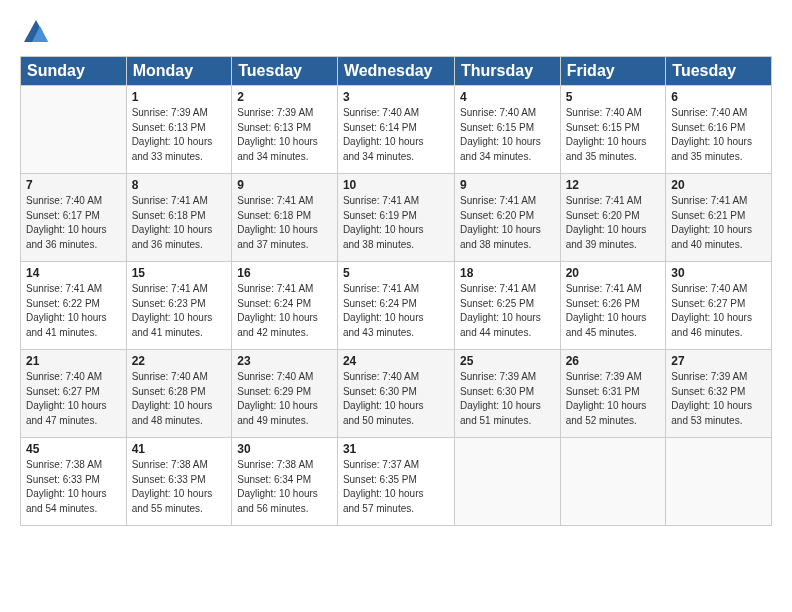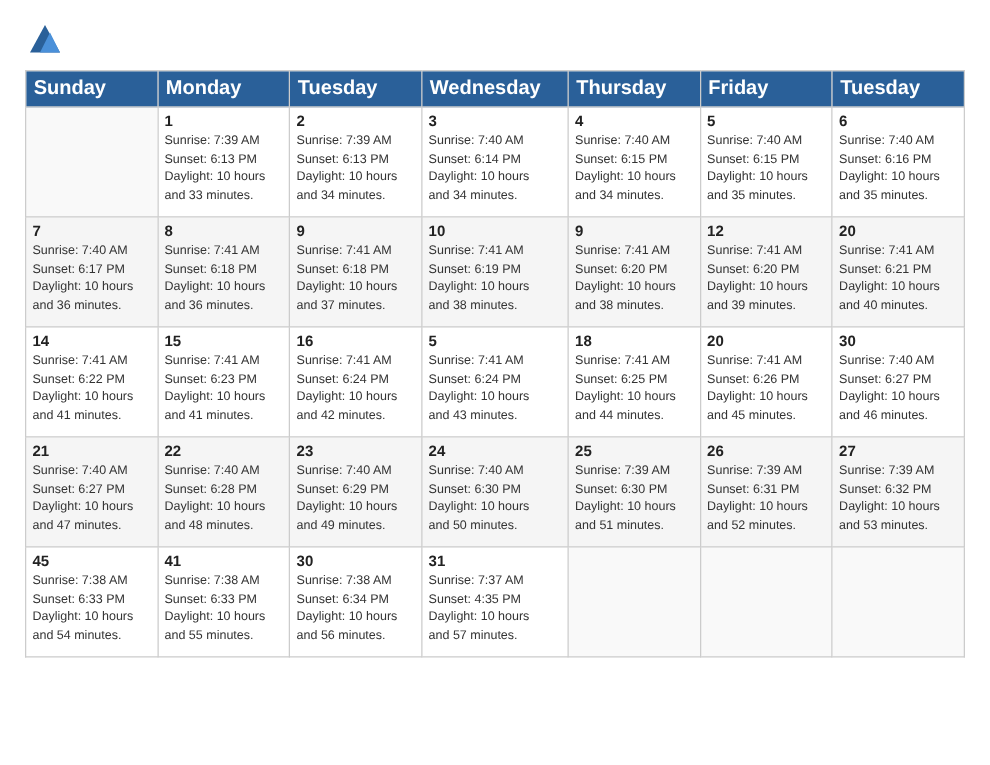--- a/index.html
+++ b/index.html
@@ -341,21 +341,21 @@
           <td>
             <span class="day-number">30</span>
             <div class="day-info" style="white-space: pre-line;">Sunrise: 7:38 AM
 Sunset: 6:34 PM
 Daylight: 10 hours
 and 56 minutes.</div>
           </td>
           <td>
             <span class="day-number">31</span>
             <div class="day-info" style="white-space: pre-line;">Sunrise: 7:37 AM
-Sunset: 4:35 PM
+Sunset: 6:35 PM
 Daylight: 10 hours
 and 57 minutes.</div>
           </td>
           <td class="empty"></td>
           <td class="empty"></td>
           <td class="empty"></td>
         </tr>
       </tbody>
   </table>
 </div>

